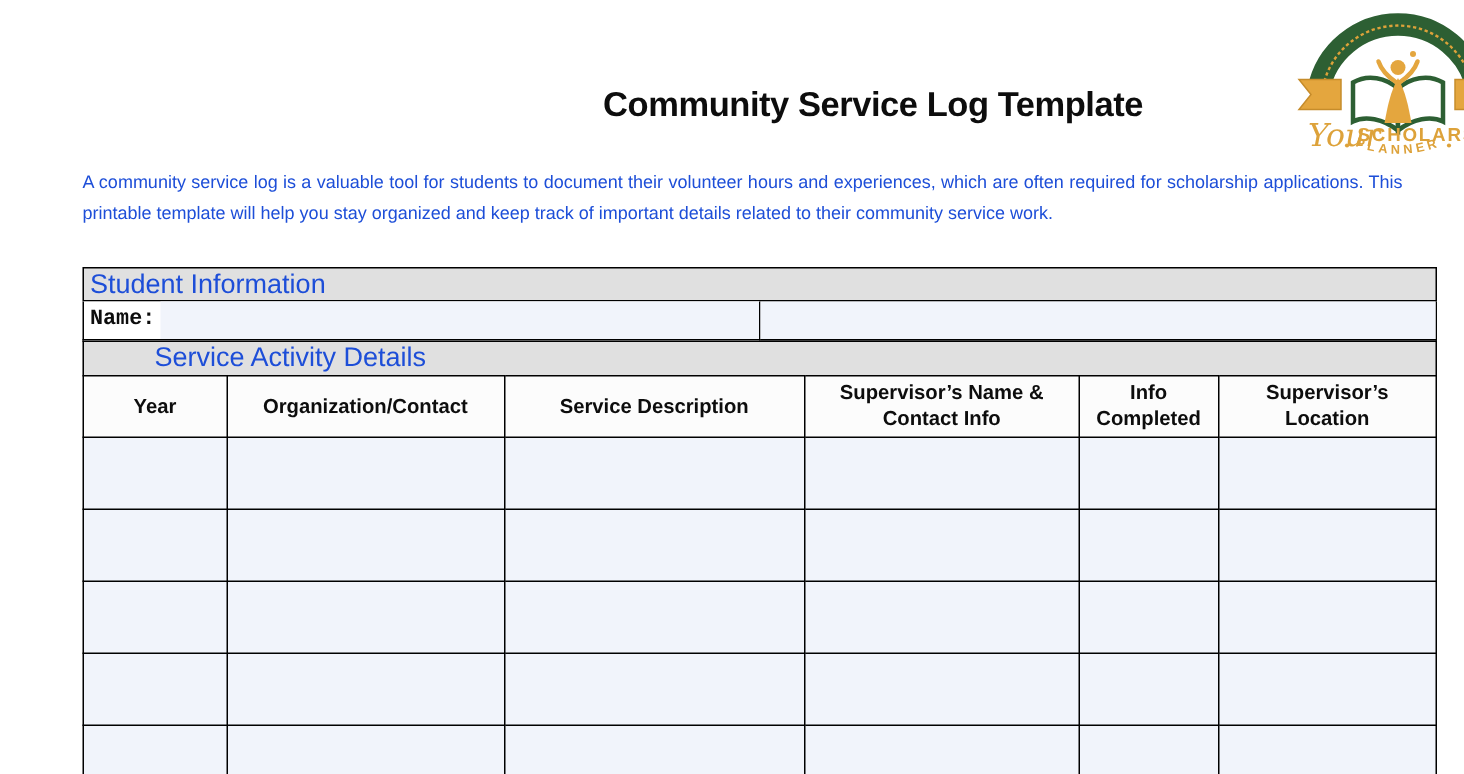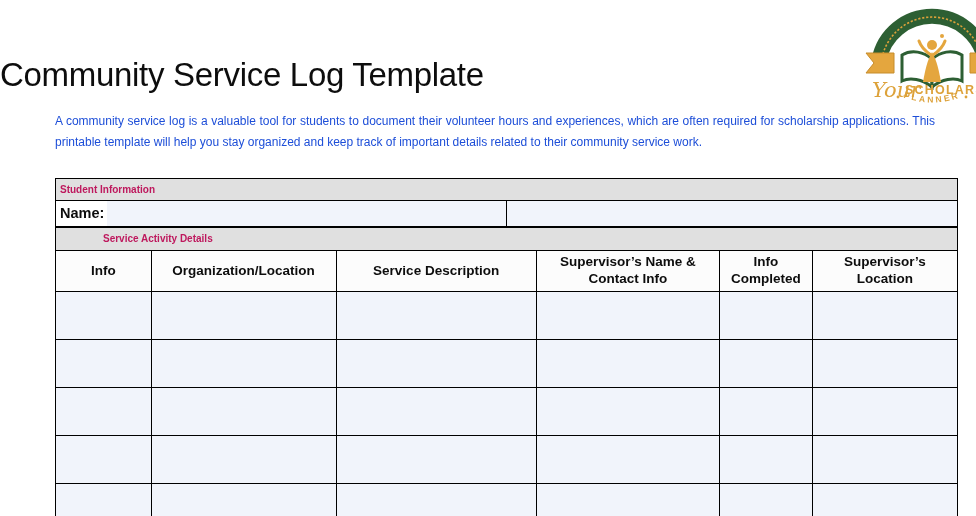--- a/index.html
+++ b/index.html
@@ -7,53 +7,53 @@
   body {
     width: 976px; height: 516px; overflow: hidden;
     background: #ffffff;
     font-family: "Liberation Sans", sans-serif;
     color: #111;
   }
   .page { position: relative; width: 976px; height: 516px; }
 
   .title {
     position: absolute; top: 56px; left: 0; width: 762px;
-    text-align: left; font-size: 33px; font-weight: normal;
+    text-align: right; font-size: 23px; font-weight: bold;
     letter-spacing: -0.3px; color: #0d0d0d; margin: 0;
   }
 
   .logo { position: absolute; top: 5px; left: 860px; width: 144px; height: 102px; }
 
   .intro {
     position: absolute; top: 111px; left: 55px; width: 880px;
     font-size: 12px; line-height: 21px; text-align: justify;
     color: #1d4ed8; margin: 0;
   }
 
   .form { position: absolute; top: 178px; left: 55px; width: 903px; }
 
   .section-bar {
     background: #e0e0e0; border: 1.8px solid #000;
-    font-weight: bold; font-size: 10px; color: #be185d;
+    font-weight: normal; font-size: 18px; color: #1d4ed8;
     height: 23px; line-height: 19px; padding: 1px 4px;
   }
   .section-bar.no-bottom { border-bottom: none; padding-left: 47px; }
 
   .field-row { display: flex; }
   .field {
     display: flex; align-items: stretch; background: #fff;
     border-left: 1.8px solid #000; border-right: 1.8px solid #000;
     border-bottom: 1.8px solid #000; height: 26px;
   }
   .field .label {
     font-weight: bold; font-size: 14.5px; white-space: nowrap;
     padding: 4px 3px 0 4px; color: #0d0d0d;
   }
   .field .fill { flex: 1; background: #f1f4fb; }
-  .field.half { width: 50%; }
+  .field.half { width: 50%; font-family: Liberation Mono, monospace; }
   .field.half + .field.half { border-left: none; }
   .field.full { width: 100%; }
 
   table.log {
     width: 100%; border-collapse: collapse; table-layout: fixed;
     background: #fff;
   }
   table.log th {
     border: 1.8px solid #000; background: #fcfcfc;
     font-size: 13.5px; font-weight: bold; color: #0d0d0d;
@@ -128,22 +128,22 @@
       <colgroup>
         <col style="width:10.6%">
         <col style="width:20.5%">
         <col style="width:22.2%">
         <col style="width:20.3%">
         <col style="width:10.3%">
         <col style="width:16.1%">
       </colgroup>
       <thead>
         <tr>
-          <th>Info</th>
-          <th>Organization/Location</th>
+          <th>Year</th>
+          <th>Organization/Contact</th>
           <th>Service Description</th>
           <th>Supervisor’s Name &amp; Contact Info</th>
           <th>Info Completed</th>
           <th>Supervisor’s Location</th>
         </tr>
       </thead>
       <tbody>
         <tr>
           <td></td>
           <td></td>

